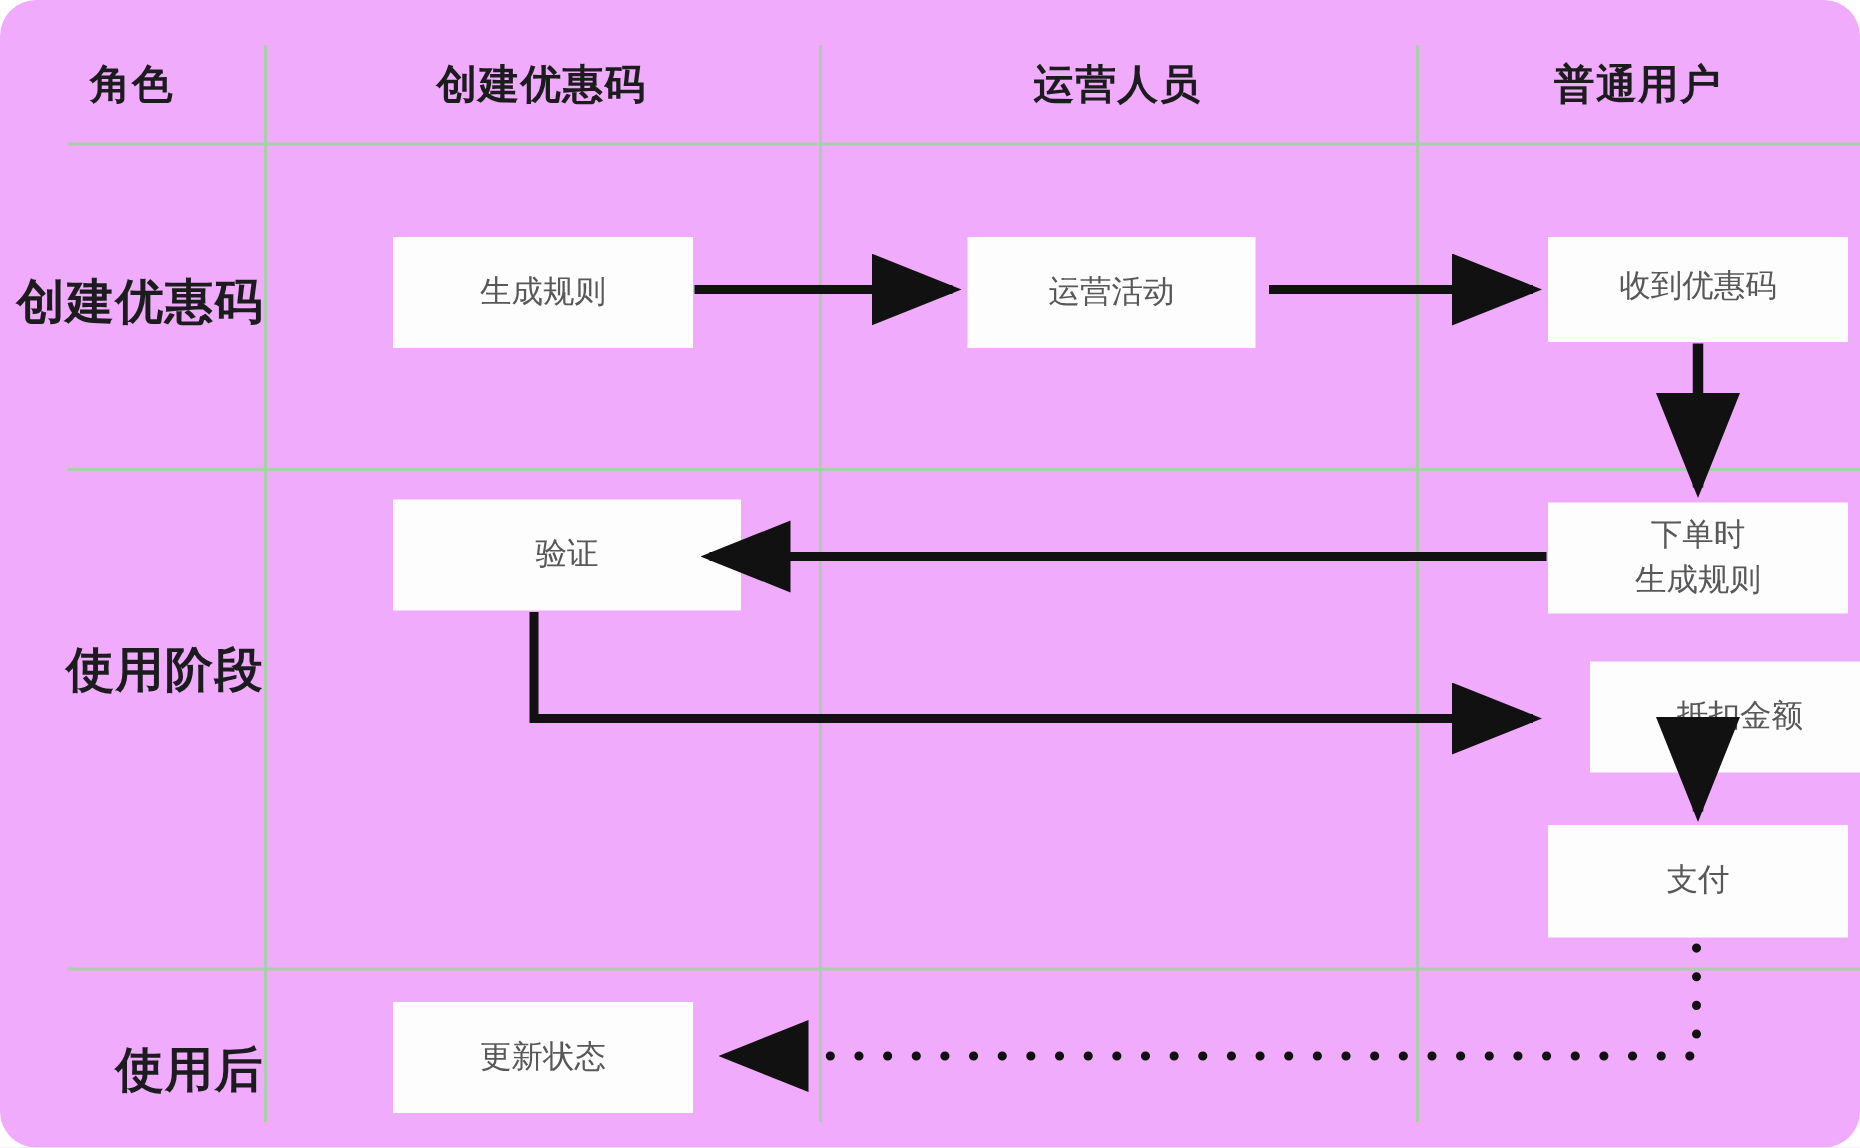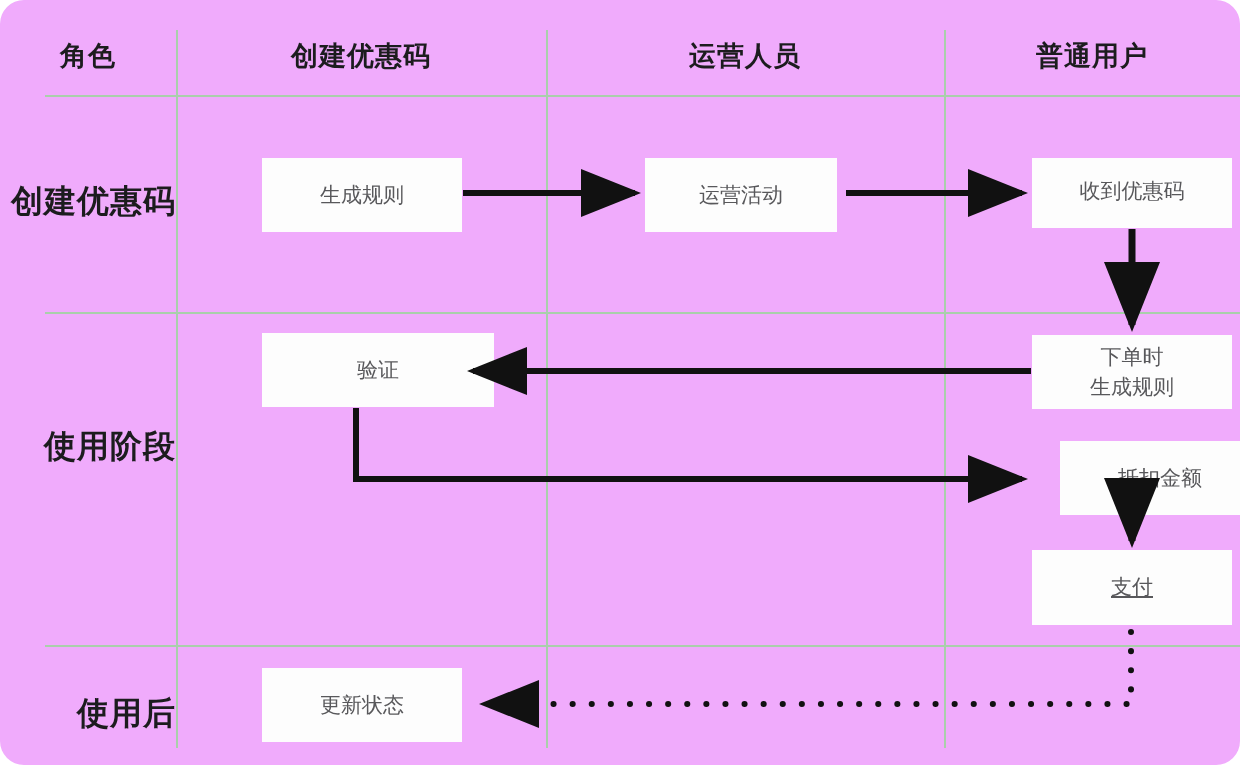--- a/index.html
+++ b/index.html
@@ -97,21 +97,21 @@
   <div class="row-label" style="top:425px;">使用阶段</div>
   <div class="row-label" style="top:692px;">使用后</div>
 
   <div class="node" style="left:262px;  top:158px; width:200px; height:74px;">生成规则</div>
   <div class="node" style="left:645px;  top:158px; width:192px; height:74px;">运营活动</div>
   <div class="node" style="left:1032px; top:158px; width:200px; height:70px;font-family:Liberation Mono, monospace;">收到优惠码</div>
   <div class="node" style="left:262px;  top:333px; width:232px; height:74px;">验证</div>
   <div class="node" style="left:1032px; top:335px; width:200px; height:74px;">下单时
 生成规则</div>
   <div class="node" style="left:1032px; top:441px; width:200px; height:74px;margin-left:28px;">抵扣金额</div>
-  <div class="node" style="left:1032px; top:550px; width:200px; height:75px;text-decoration:underline;">支付</div>
+  <div class="node" style="left:1032px; top:550px; width:200px; height:75px;">支付</div>
   <div class="node" style="left:262px;  top:668px; width:200px; height:74px;">更新状态</div>
 
   <div class="conn" style="left:0; top:0; width:1240px; height:765px;">
     <svg width="1240" height="765" viewBox="0 0 1240 765" xmlns="http://www.w3.org/2000/svg">
       <defs>
         <marker id="arrowR" markerWidth="10" markerHeight="10" refX="9" refY="4" orient="auto" markerUnits="strokeWidth">
           <path d="M0,0 L10,4 L0,8 z" fill="#111111"></path>
         </marker>
       </defs>
 

